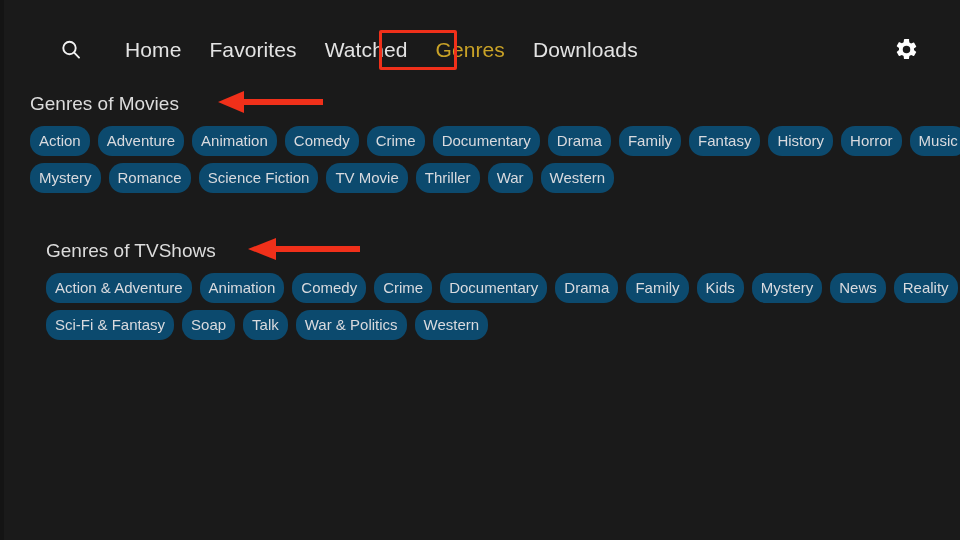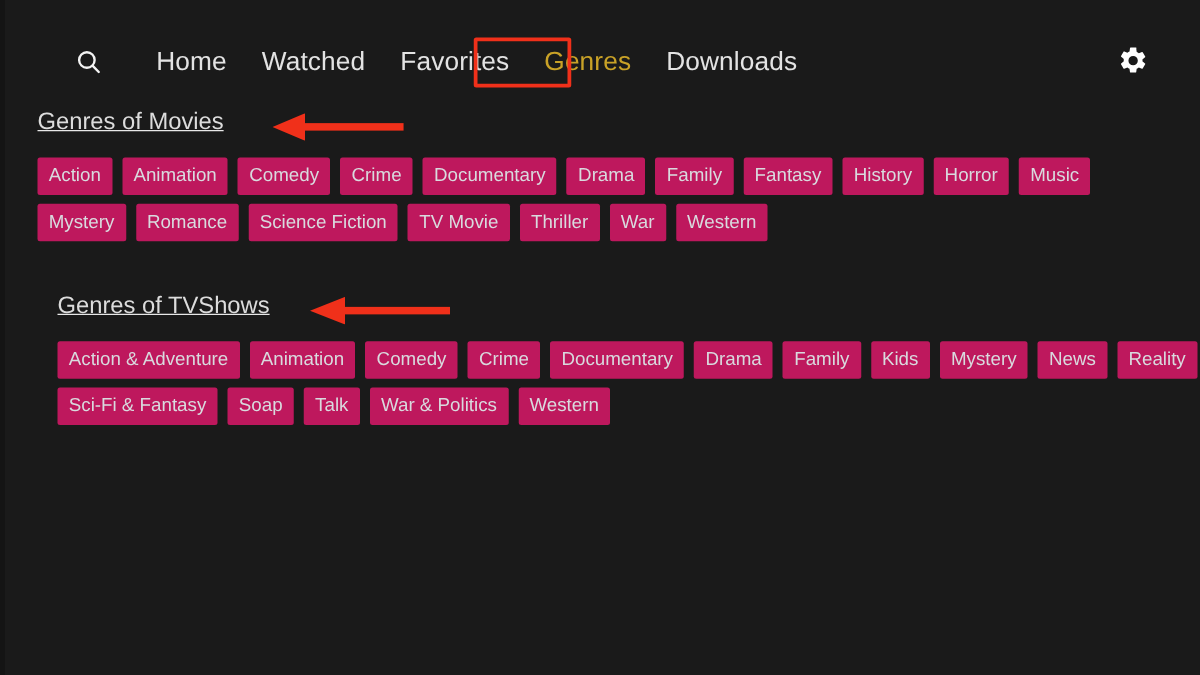--- a/index.html
+++ b/index.html
@@ -90,21 +90,21 @@
   }
 
   
   .section-movies { position: absolute; left: 0; top: 86px; width: 960px; }
   .section-tv     { position: absolute; left: 0; top: 233px; width: 960px; padding-left: 16px; }
 
   .section-head {
     position: relative;
     height: 36px;
     display: flex;
-    text-decoration: underline;
+    align-items: center;
   }
   .section-title {
     margin-left: 30px;
     font-size: 19px;
     line-height: 24px;
     color: #dcdcdc;
     white-space: nowrap;
   }
 
   
@@ -122,26 +122,26 @@
     padding: 0 24px 0 30px;
   }
   .chip-row {
     display: flex;
     flex-wrap: nowrap;
     align-items: flex-start;
     gap: 8px;
     margin-bottom: 7px;
   }
   .chip {
-    background: #be185d;
+    background: #0c4a6e;
     color: #d9dade;
     font-size: 15px;
     line-height: 19px;
     padding: 5px 9px 6px 9px;
-    border-radius: 2px;
+    border-radius: 14px;
     white-space: nowrap;
   }
 </style>
 </head>
 <body>
 
 <div class="left-edge"></div>
 
 <div class="topbar">
 
@@ -149,22 +149,22 @@
     <span>
       <svg width="24" height="24" viewBox="0 0 24 24" fill="none" stroke="#f2f2f2" stroke-width="1.9" stroke-linecap="round">
         <circle cx="10.5" cy="10" r="6.2"></circle>
         <line x1="15.2" y1="14.7" x2="20" y2="19.6"></line>
       </svg>
     </span>
   </div>
 
   <div class="nav">
     <div class="nav-item">Home</div>
+    <div class="nav-item">Favorites</div>
     <div class="nav-item">Watched</div>
-    <div class="nav-item">Favorites</div>
     <div class="nav-item active">Genres</div>
     <div class="nav-item">Downloads</div>
   </div>
 
   <div class="annot-box"></div>
 
   <div class="settings-btn">
     <span>
       <svg width="25" height="25" viewBox="0 0 24 24" fill="#ffffff">
         <path d="M19.14 12.94c.04-.31.06-.63.06-.94s-.02-.63-.07-.94l2.03-1.58a.49.49 0
@@ -187,20 +187,21 @@
       <svg width="105" height="22" viewBox="0 0 105 22">
         <polygon points="0,11 26,0 26,22" fill="#f0301a"></polygon>
         <rect x="24" y="8" width="81" height="6" fill="#f0301a"></rect>
       </svg>
     </span>
   </div>
 
   <div class="chip-rows">
     <div class="chip-row">
       <div class="chip">Action</div>
+      <div class="chip">Adventure</div>
       <div class="chip">Animation</div>
       <div class="chip">Comedy</div>
       <div class="chip">Crime</div>
       <div class="chip">Documentary</div>
       <div class="chip">Drama</div>
       <div class="chip">Family</div>
       <div class="chip">Fantasy</div>
       <div class="chip">History</div>
       <div class="chip">Horror</div>
       <div class="chip">Music</div>

